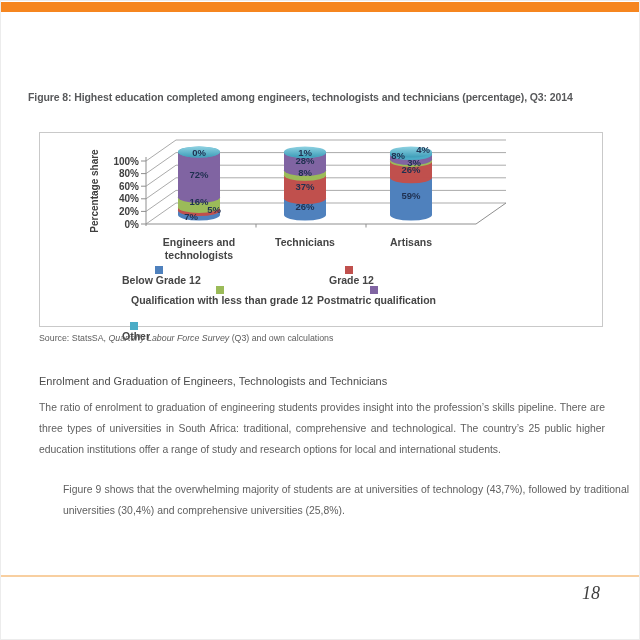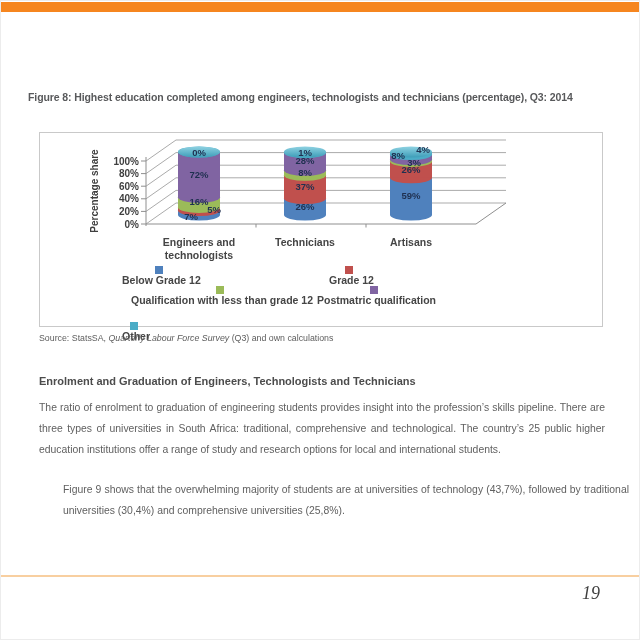--- a/index.html
+++ b/index.html
@@ -27,21 +27,21 @@
   .legend-item{position:absolute;display:flex;align-items:center;height:12px;flex-direction:column;}
   .legend-chip{width:8px;height:8px;display:inline-block;margin-right:5px;flex:none;}
   .legend-label{font-size:10.5px;font-weight:600;color:#454545;white-space:nowrap;}
   .source-line{
     position:absolute;left:38px;top:332px;width:564px;text-align:left;
     font-size:8.8px;color:#5d5d5d;
   }
   .source-line .it{font-style:italic;}
   .section-heading{
     position:absolute;left:38px;top:374px;width:576px;
-    font-size:11px;font-weight:bold;color:#4c4c4c;
+    font-size:11px;font-weight:normal;color:#4c4c4c;
   }
   .body-par{
     position:absolute;left:38px;width:566px;
     font-size:10.4px;color:#606060;line-height:21px;text-align:justify;
   }
   #par-0{top:396px;}
   #par-1{top:478px;margin-left:24px;}
   .bottom-rule{position:absolute;left:0;top:574px;width:640px;height:2px;}
   .page-number{
     position:absolute;right:39px;top:582px;
@@ -174,13 +174,13 @@
 <div class="source-line">
   <span>Source: StatsSA, </span><span class="it">Quarterly Labour Force Survey</span><span> (Q3) and own calculations</span>
 </div>
 
 <div class="section-heading">Enrolment and Graduation of Engineers, Technologists and Technicians</div>
 
 <div class="body-par" id="par-0">The ratio of enrolment to graduation of engineering students provides insight into the profession’s skills pipeline. There are three types of universities in South Africa: traditional, comprehensive and technological. The country’s 25 public higher education institutions offer a range of study and research options for local and international students.</div>
 <div class="body-par" id="par-1">Figure 9 shows that the overwhelming majority of students are at universities of technology (43,7%), followed by traditional universities (30,4%) and comprehensive universities (25,8%).</div>
 
 <div class="bottom-rule" id="bottom-rule" style="background: rgb(248, 207, 160);"></div>
-<div class="page-number">19</div>
+<div class="page-number">18</div>
 
 </body></html>

